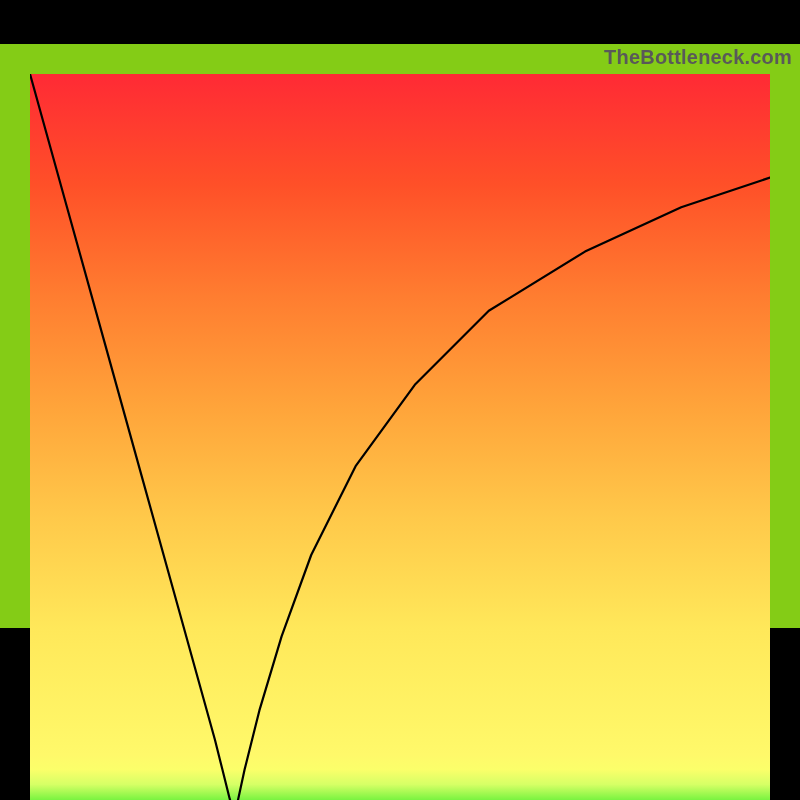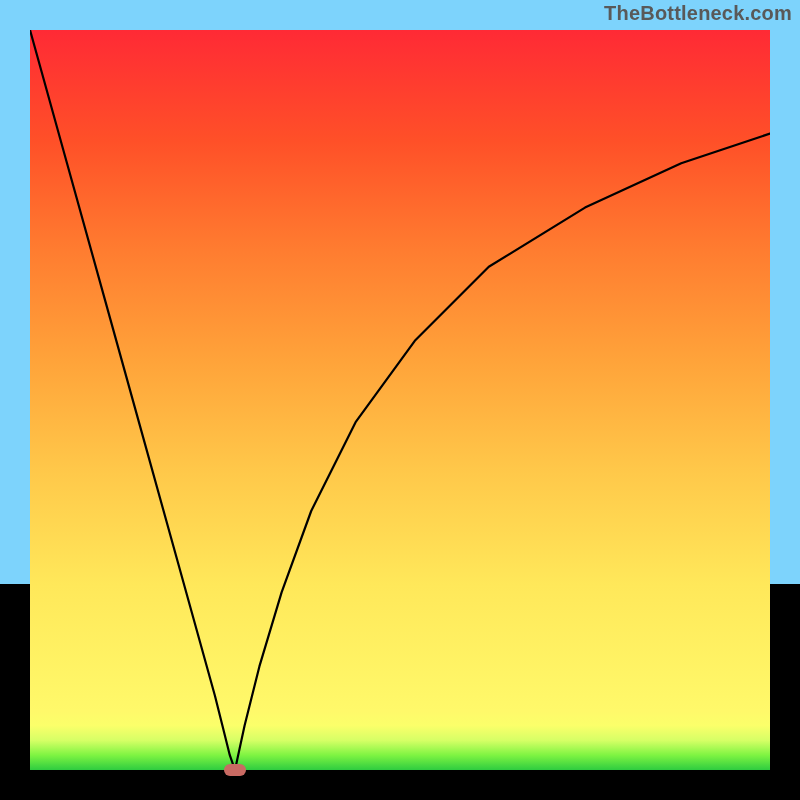--- a/index.html
+++ b/index.html
@@ -1,21 +1,22 @@
 <!DOCTYPE html>
 <html><head>
 <meta charset="utf-8">
 <style>
   * { margin: 0; padding: 0; box-sizing: border-box; }
   html, body { width: 800px; height: 800px; overflow: hidden; background: #000; }
   .frame {
     position: relative;
     width: 800px;
     height: 584px;
-    background: #7dd3fc;
+    background: #84cc16;
+    margin-top: 44px;
   }
   .plot-area {
     position: absolute;
     left: 30px;
     top: 30px;
     width: 740px;
     height: 740px;
     background: linear-gradient(to top,
       #2ecc40 0%,
       #7ef442 2%,

